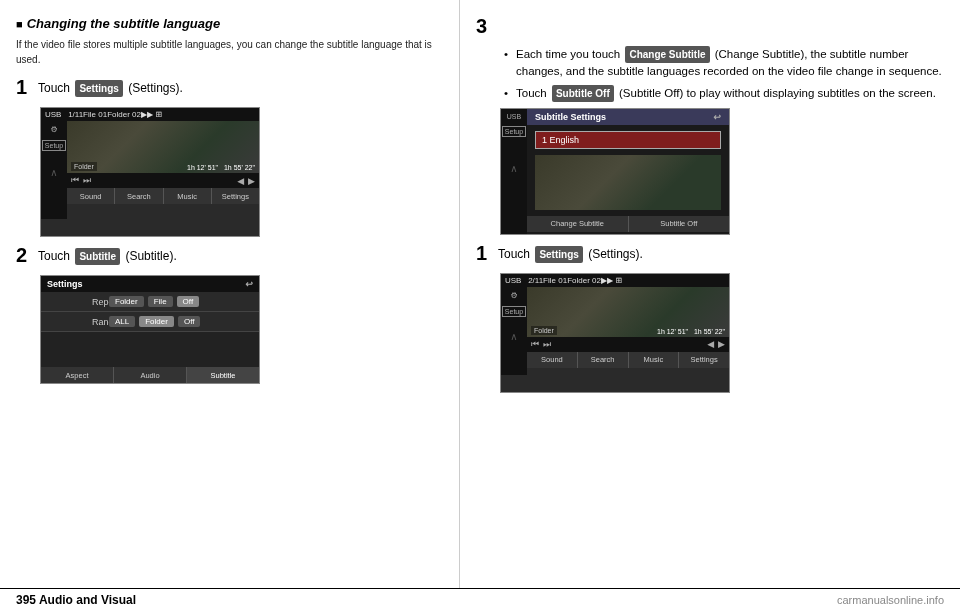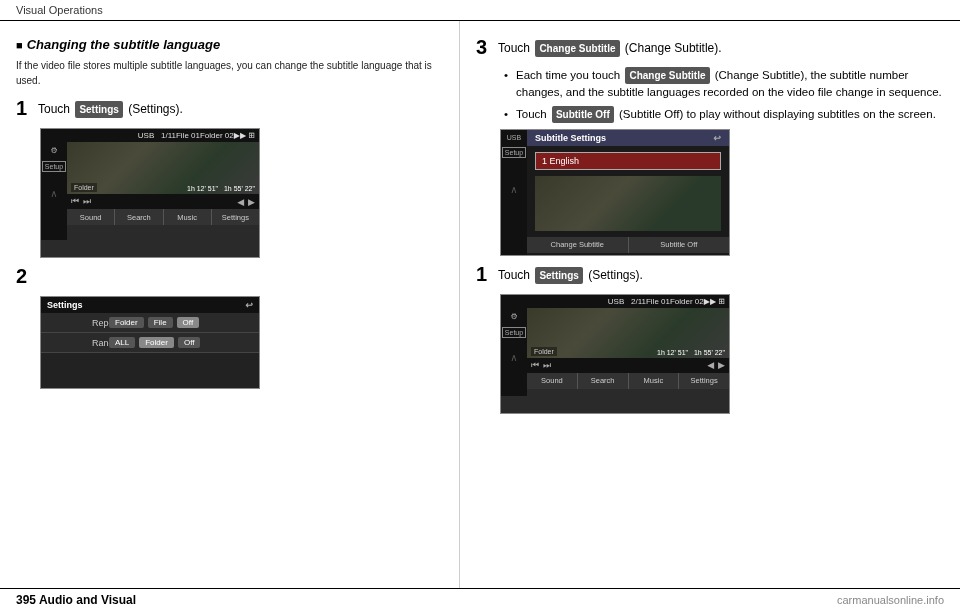--- a/index.html
+++ b/index.html
@@ -100,21 +100,21 @@
       font-size: 9px;
       color: #fff;
       position: relative;
       margin-left: 24px;
       margin-bottom: 8px;
       border: 1px solid #888;
     }
     .screen-top-bar {
       background: #111;
       display: flex;
-      justify-content: flex-end;
+      justify-content: flex-start;
       align-items: center;
       padding: 2px 4px;
       font-size: 8px;
       color: #ddd;
     }
     .screen-bottom-tabs {
       background: #333;
       display: flex;
       height: 16px;
     }
@@ -239,23 +239,20 @@
       font-size: 12px;
       padding-top: 2px;
       line-height: 1.5;
     }
   </style>
 </head>
 <body>
 
 <div class="page">
 
-  <div class="top-bar">
-    <span>Visual Operations</span>
-  </div>
 
   <div class="content">
 
     <div class="left-col">
 
       <div class="section-title">Changing the subtitle language</div>
       <div class="section-body">If the video file stores multiple subtitle languages, you can change the subtitle language that is used.</div>
 
       <div class="step">
         <div class="step-num">1</div>
@@ -302,20 +299,25 @@
               <div class="screen-tab">Search</div>
               <div class="screen-tab">Music</div>
               <div class="screen-tab">Settings</div>
             </div>
           </div>
         </div>
       </div>
 
       <div class="step">
         <div class="step-num">2</div>
+        <div class="step-text">
+          <span>Touch</span>
+          <span class="btn-label">Subtitle</span>
+          <span>(Subtitle).</span>
+        </div>
       </div>
 
       <div class="settings-screen">
         <div class="settings-title-bar">
           <span>Settings</span>
           <span style="color:#aaa;">↩</span>
         </div>
         <div class="settings-row">
           <span class="settings-row-label">Repeat</span>
           <div class="settings-row-options">
@@ -328,33 +330,33 @@
           <span class="settings-row-label">Random</span>
           <div class="settings-row-options">
             <span class="settings-opt">ALL</span>
             <span class="settings-opt active">Folder</span>
             <span class="settings-opt">Off</span>
           </div>
         </div>
 
         <div style="height:35px; background:#222;"></div>
 
+        <div class="settings-bottom-tabs">
+          <div class="screen-tab">Aspect</div>
+          <div class="screen-tab">Audio</div>
+          <div class="screen-tab" style="background:#444; color:#fff;">Subtitle</div>
+        </div>
       </div>
 
     </div>
 
     <div class="right-col">
 
       <div class="step">
         <div class="step-num">3</div>
-        <div class="step3-content">
-          <span>Touch</span>
-          <span class="btn-label">Change Subtitle</span>
-          <span>(Change Subtitle).</span>
-        </div>
       </div>
 
       <div class="bullet-list">
         <div class="bullet-item">
           <span class="bullet-dot">•</span>
           <span>
             <span>Each time you touch</span>
             <span class="btn-label">Change Subtitle</span>
             <span>(Change Subtitle), the subtitle number changes, and the subtitle languages recorded on the video file change in sequence.</span>
           </span>

